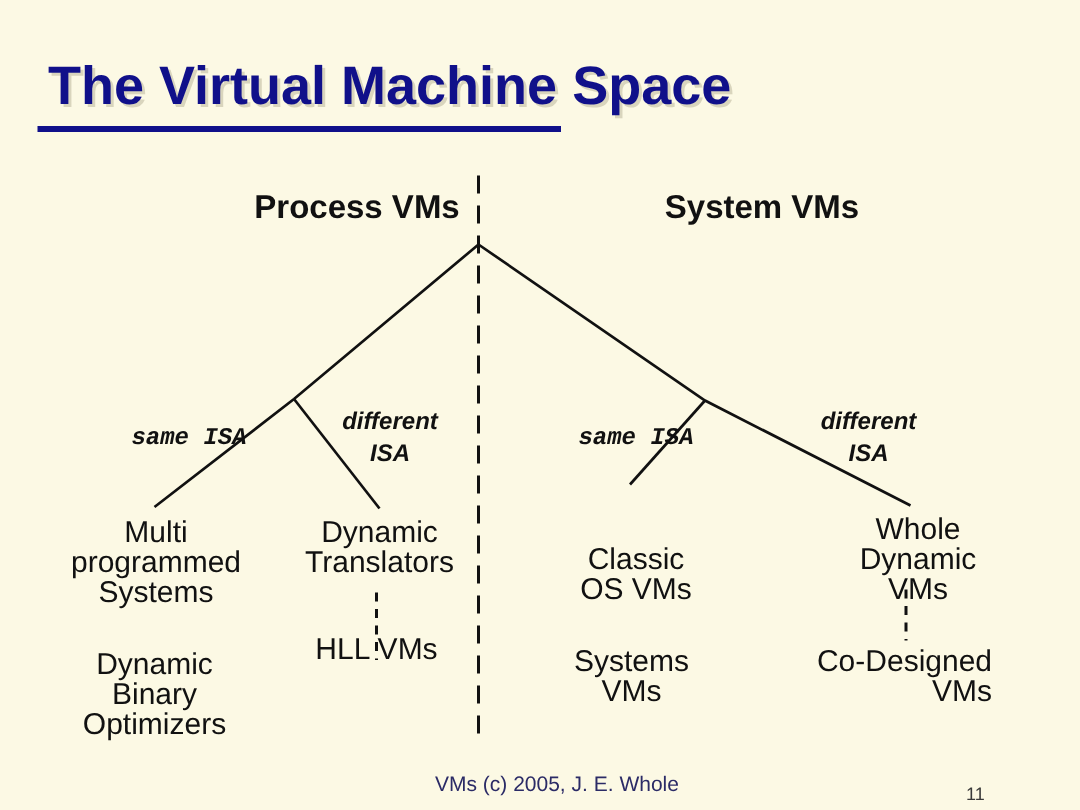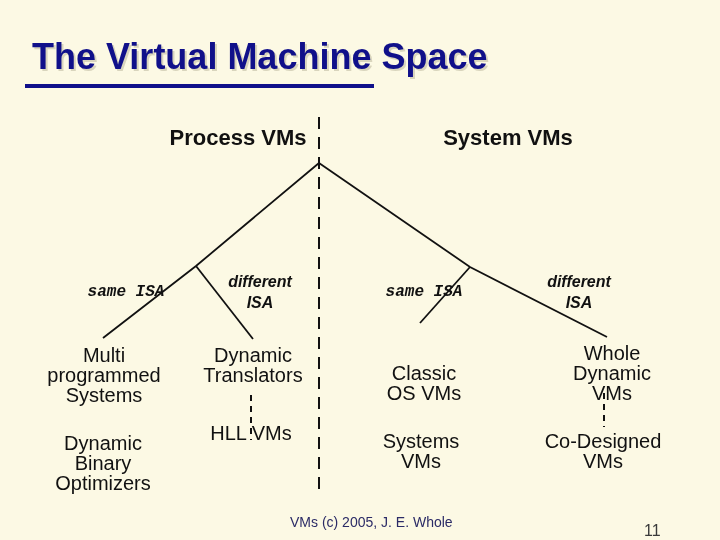--- a/index.html
+++ b/index.html
@@ -77,21 +77,21 @@
     left: 290px;
     top: 514px;
     font-size: 14px;
     color: var(--footer);
     white-space: nowrap;
   }
   .page-number {
     position: absolute;
     left: 644px;
     top: 522px;
-    font-size: 16px;
+    font-size: 12px;
     color: var(--page-number);
   }
 </style>
 </head>
 <body>
 
 <div class="slide-title">The Virtual Machine Space</div>
 <div class="title-underline"></div>
 
 <svg class="diagram-lines" viewBox="0 0 720 540" aria-hidden="true">
@@ -122,17 +122,17 @@
 Optimizers</div>
 <div class="lbl leaf" style="left:253px; top:345px;">Dynamic
 Translators</div>
 <div class="lbl leaf" style="left:251px; top:423px;">HLL VMs</div>
 <div class="lbl leaf" style="left:424px; top:343px;margin-top:20px;">Classic
 OS VMs</div>
 <div class="lbl leaf" style="left:421px; top:431px;">Systems
 VMs</div>
 <div class="lbl leaf" style="left:612px; top:343px;">Whole
 Dynamic VMs</div>
-<div class="lbl leaf" style="left:603px; top:431px;">Co-Designed
+<div class="lbl leaf" style="left:603px; top:431px;text-align:right;">Co-Designed
 VMs</div>
 
 <div class="slide-footer">VMs (c) 2005, J. E. Whole</div>
 <div class="page-number">11</div>
 
 </body></html>

